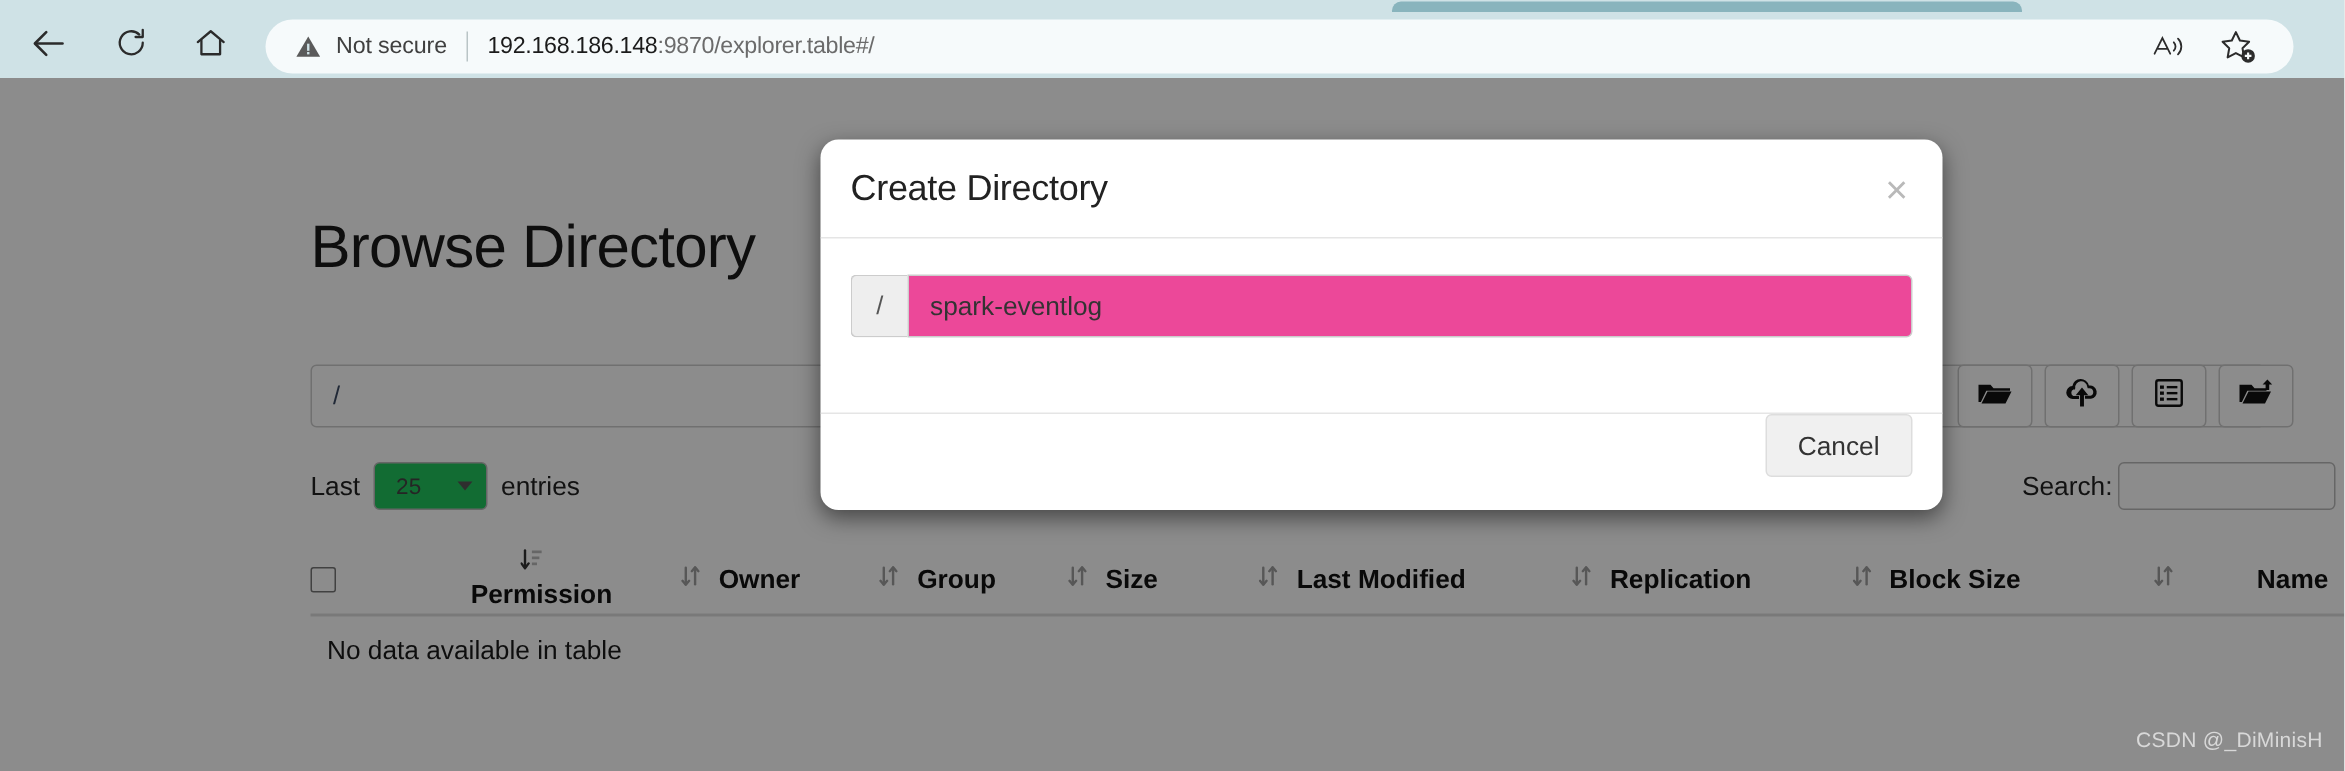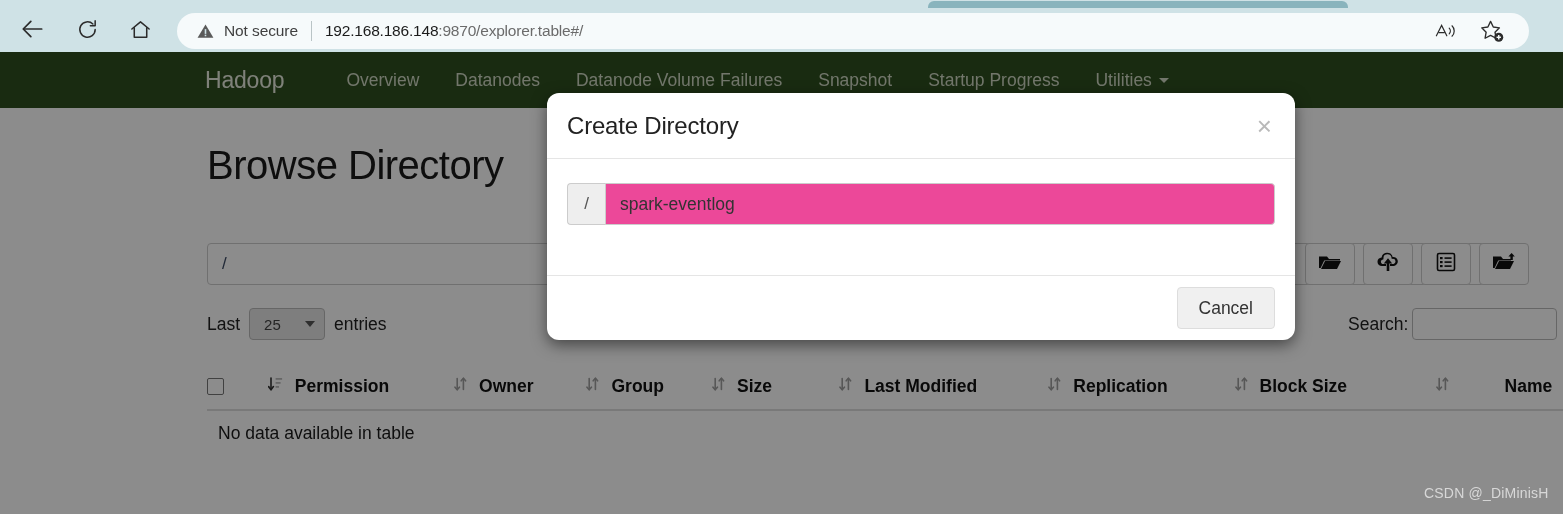--- a/index.html
+++ b/index.html
@@ -140,21 +140,21 @@
   }
 
   .tablecontrols { position: absolute; top: 200px; left: 207px; width: 1340px; height: 40px; }
   .show-entries {
     display: flex; align-items: center; gap: 9px;
     font-size: 17.5px; color: #222;
   }
   .select-box {
     width: 76px; height: 32px;
     border: 1px solid #bbb; border-radius: 4px;
-    background: #e5e5e5;
+    background: #22c55e;
     display: flex; align-items: center; justify-content: space-between;
     padding: 0 9px 0 14px;
     font-size: 15px; color: #444;
   }
   .sel-caret {
     width: 0; height: 0;
     border-left: 5px solid transparent;
     border-right: 5px solid transparent;
     border-top: 6px solid #555;
   }
@@ -230,21 +230,21 @@
     flex: 1;
     border: 1px solid #ccc; border-radius: 0 4px 4px 0;
     background: #ec4899;
     display: flex; align-items: center;
     padding-left: 14px;
     font-size: 17.5px; color: #333;
   }
   .modal-footer {
     border-top: 1px solid #e5e5e5;
     height: 65px;
-    display: flex; align-items: center; justify-content: flex-end;
+    display: flex; justify-content: flex-end;
     padding-right: 20px; gap: 12px;
   }
   .btn {
     height: 42px; padding: 0 21px;
     border-radius: 4px;
     display: flex; align-items: center; justify-content: center;
     font-size: 17.5px;
   }
   .btn-default { background: #f0f0f0; border: 1px solid #ddd; color: #333; }
   .btn-create  { background: #5cb85c; border: 1px solid #4cae4c; color: #fff; }
@@ -320,31 +320,20 @@
             <line x1="19.5" y1="16.7" x2="19.5" y2="21.3" stroke="#f6fafb" stroke-width="1.5"></line>
             <line x1="17.2" y1="19" x2="21.8" y2="19" stroke="#f6fafb" stroke-width="1.5"></line>
           </svg>
         </span>
       </span>
     </div>
   </div>
 
   <div class="page">
 
-    <div class="navbar">
-      <span class="brand">Hadoop</span>
-      <span class="nav-links">
-        <span class="nav-link">Overview</span>
-        <span class="nav-link">Datanodes</span>
-        <span class="nav-link">Datanode Volume Failures</span>
-        <span class="nav-link">Snapshot</span>
-        <span class="nav-link">Startup Progress</span>
-        <span class="nav-link"><span>Utilities</span><span class="caret"></span></span>
-      </span>
-    </div>
 
     <div class="content">
 
       <h1 class="h1">Browse Directory</h1>
 
       <div class="pathrow">
         <div class="path-input">/</div>
       </div>
 
       <div class="tool-btns">
@@ -402,21 +391,21 @@
       <div class="searchwrap">
         <span>Search:</span>
         <input class="search-input" type="text" placeholder="" style="">
       </div>
 
       <div class="thead">
         <span class="th" style="width:62px;">
           <span class="chk"></span>
         </span>
 
-        <span class="th" style="width:190px;">
+        <span class="th" style="width:190px;flex-direction:column;">
           <span class="sorticon">
             <svg width="15" height="16" viewBox="0 0 15 16" fill="none">
               <g stroke="#333" stroke-width="1.6" stroke-linecap="round">
                 <line x1="3" y1="2" x2="3" y2="13.5"></line>
                 <polyline points="0.6,10.6 3,13.8 5.4,10.6" fill="none" stroke-linejoin="round"></polyline>
               </g>
               <g fill="#bbb">
                 <rect x="7.6" y="2" width="6.5" height="1.8"></rect>
                 <rect x="7.6" y="6" width="5" height="1.8"></rect>
                 <rect x="7.6" y="10" width="3.4" height="1.8"></rect>

